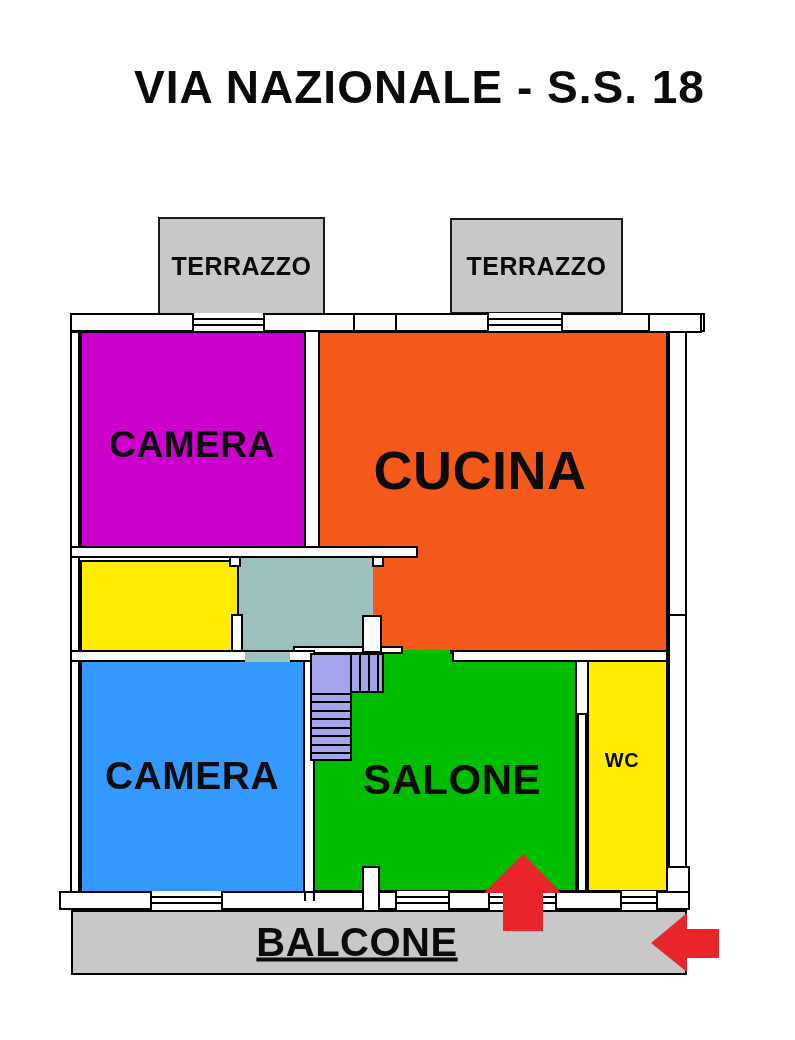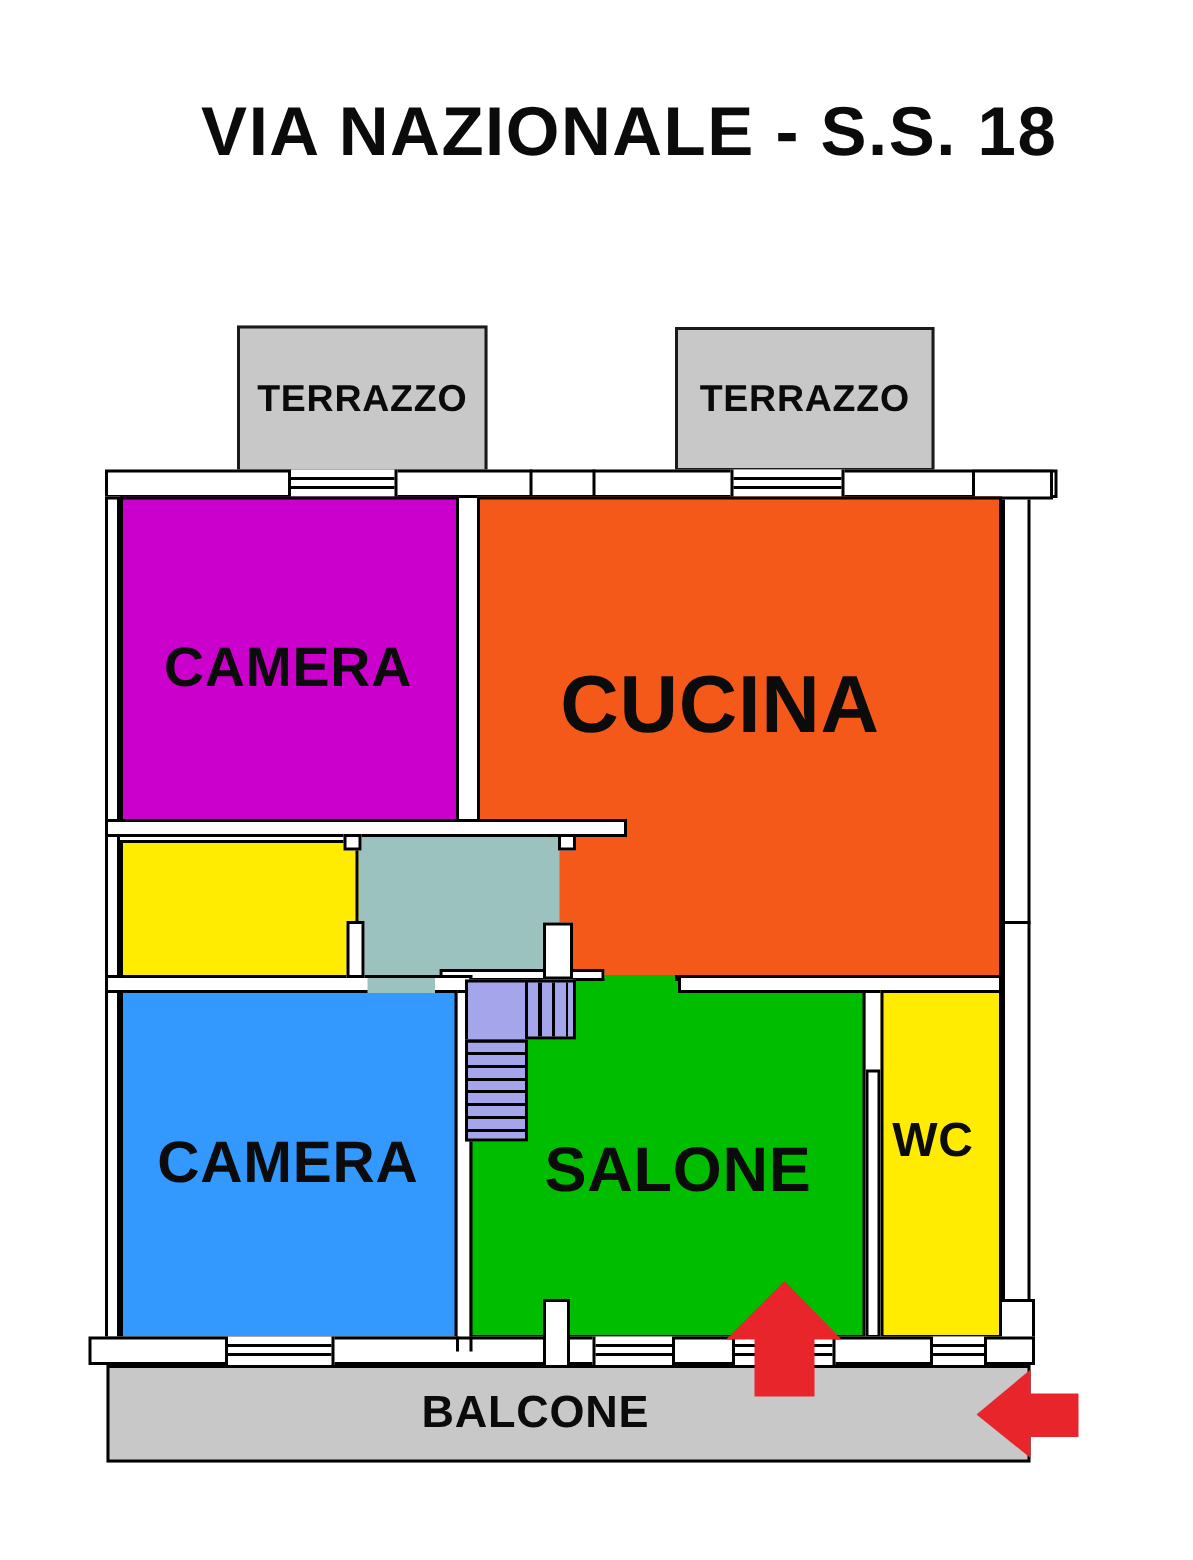--- a/index.html
+++ b/index.html
@@ -128,21 +128,21 @@
   <div class="abs joint" style="left:313px;top:891px;width:2px;height:10px;"></div>
 
   <div class="abs wall" style="left:362px;top:866px;width:18px;height:46px;"></div>
 
   <div class="abs room" style="left: 71px; top: 910px; width: 616px; height: 65px; background-color: rgb(200, 200, 200);"></div>
 
   <div class="lbl" style="left:192px;top:445px;font-size:37px;">CAMERA</div>
   <div class="lbl" style="left:480px;top:470px;font-size:54px;">CUCINA</div>
   <div class="lbl" style="left:192px;top:776px;font-size:39px;">CAMERA</div>
   <div class="lbl" style="left:452px;top:780px;font-size:42px;">SALONE</div>
-  <div class="lbl" style="left:622px;top:760px;font-size:32px;">WC</div>
-  <div class="lbl" style="left:357px;top:942px;font-size:30px;">BALCONE</div>
+  <div class="lbl" style="left:622px;top:760px;font-size:20px;">WC</div>
+  <div class="lbl" style="left:357px;top:942px;font-size:40px;text-decoration:underline;">BALCONE</div>
 
   <svg width="795" height="1040" viewBox="0 0 795 1040">
     <polygon points="523,854 484,893 503,893 503,931 543,931 543,893 561,893" fill="#E8252B"></polygon>
     <polygon points="651,943 687,913 687,929 719,929 719,958 687,958 687,972" fill="#E8252B"></polygon>
   </svg>
 
 </div>
 
 </body></html>

